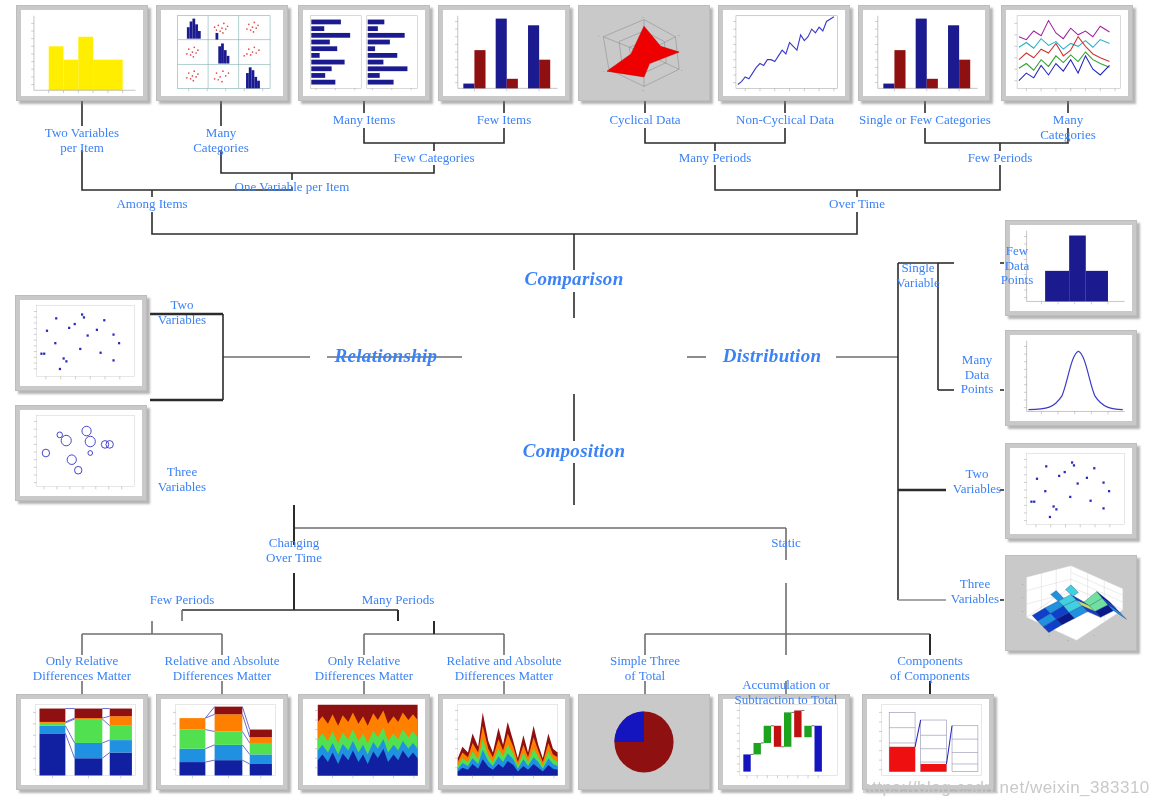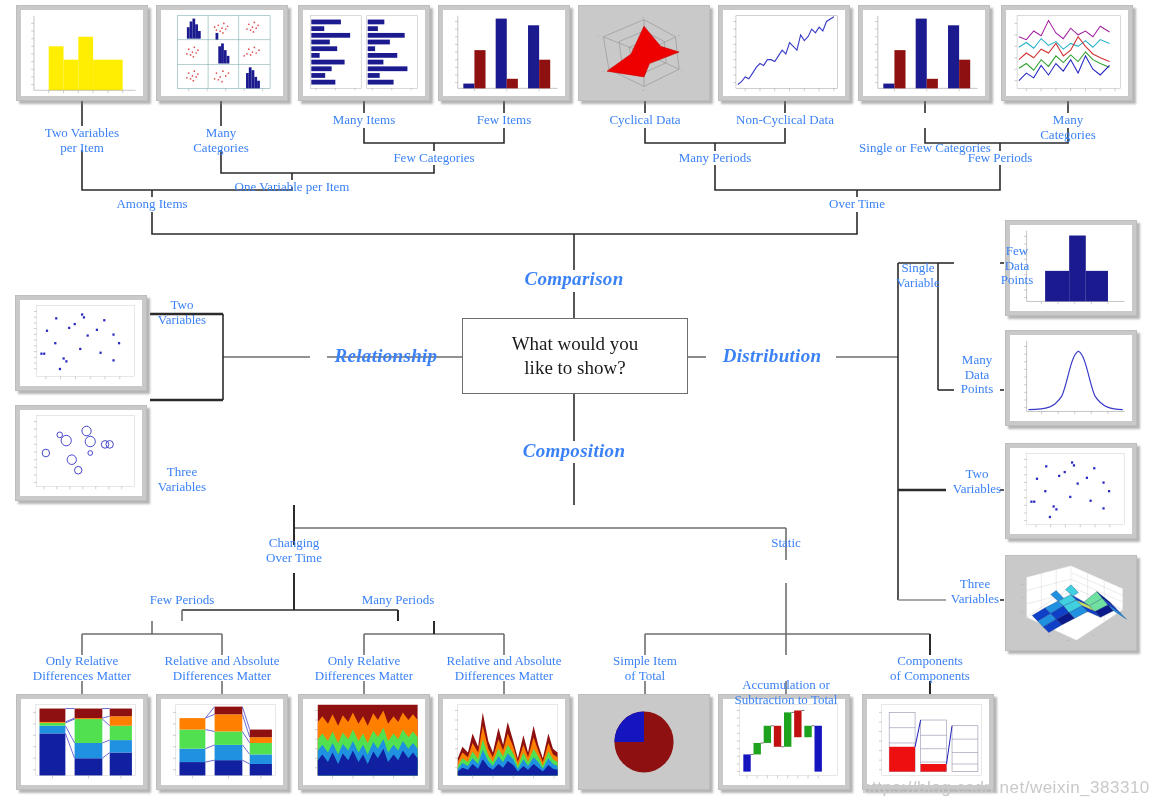--- a/index.html
+++ b/index.html
@@ -712,45 +712,39 @@
           <path d="M52 50 L58 22"></path>
           <path d="M86 68 L92 28"></path>
         </g>
         <g stroke="#999" stroke-width=".5">
           <path d="M13 14 H16 M13 24 H16 M13 34 H16 M13 44 H16 M13 54 H16 M13 64 H16 M13 74 H16"></path>
         </g>
       </svg>
     </div>
   </div>
 
-  <div class="centerbox" style="left:462px;top:318px;width:226px;height:76px;">
-    <div>
-      <div>What would you</div>
-      <div>like to show?</div>
-    </div>
-  </div>
 
   <div class="lbl branch" style="left:574px;top:268px;">Comparison</div>
   <div class="lbl branch" style="left:386px;top:345px;">Relationship</div>
   <div class="lbl branch" style="left:772px;top:345px;">Distribution</div>
   <div class="lbl branch" style="left:574px;top:440px;">Composition</div>
 
   <div class="lbl" style="left:82px;top:126px;">Two Variables
 per Item</div>
   <div class="lbl" style="left:221px;top:126px;">Many
 Categories</div>
   <div class="lbl" style="left:364px;top:113px;">Many Items</div>
   <div class="lbl" style="left:504px;top:113px;">Few Items</div>
   <div class="lbl" style="left:434px;top:151px;">Few Categories</div>
   <div class="lbl" style="left:292px;top:180px;">One Variable per Item</div>
   <div class="lbl" style="left:152px;top:197px;">Among Items</div>
 
   <div class="lbl" style="left:645px;top:113px;">Cyclical Data</div>
   <div class="lbl" style="left:785px;top:113px;">Non-Cyclical Data</div>
-  <div class="lbl" style="left:925px;top:113px;margin-top:28px;">Single or Few Categories</div>
+  <div class="lbl" style="left:925px;top:113px;">Single or Few Categories</div>
   <div class="lbl" style="left:1068px;top:113px;">Many Categories</div>
   <div class="lbl" style="left:715px;top:151px;">Many Periods</div>
   <div class="lbl" style="left:1000px;top:151px;">Few Periods</div>
   <div class="lbl" style="left:857px;top:197px;">Over Time</div>
 
   <div class="lbl" style="left:182px;top:298px;">Two
 Variables</div>
   <div class="lbl" style="left:182px;top:465px;">Three
 Variables</div>
 
@@ -774,21 +768,21 @@
   <div class="lbl" style="left:398px;top:593px;">Many Periods</div>
 
   <div class="lbl" style="left:82px;top:654px;">Only Relative
 Differences Matter</div>
   <div class="lbl" style="left:222px;top:654px;">Relative and Absolute
 Differences Matter</div>
   <div class="lbl" style="left:364px;top:654px;">Only Relative
 Differences Matter</div>
   <div class="lbl" style="left:504px;top:654px;">Relative and Absolute
 Differences Matter</div>
-  <div class="lbl" style="left:645px;top:654px;">Simple Item
+  <div class="lbl" style="left:645px;top:654px;">Simple Three
 of Total</div>
   <div class="lbl" style="left:786px;top:654px;margin-top:24px;">Accumulation or
 Subtraction to Total</div>
   <div class="lbl" style="left:930px;top:654px;">Components
 of Components</div>
 
   <div class="wm" style="left:862px;top:778px;">https://blog.csdn.net/weixin_38331049</div>
 
 </div>
 

